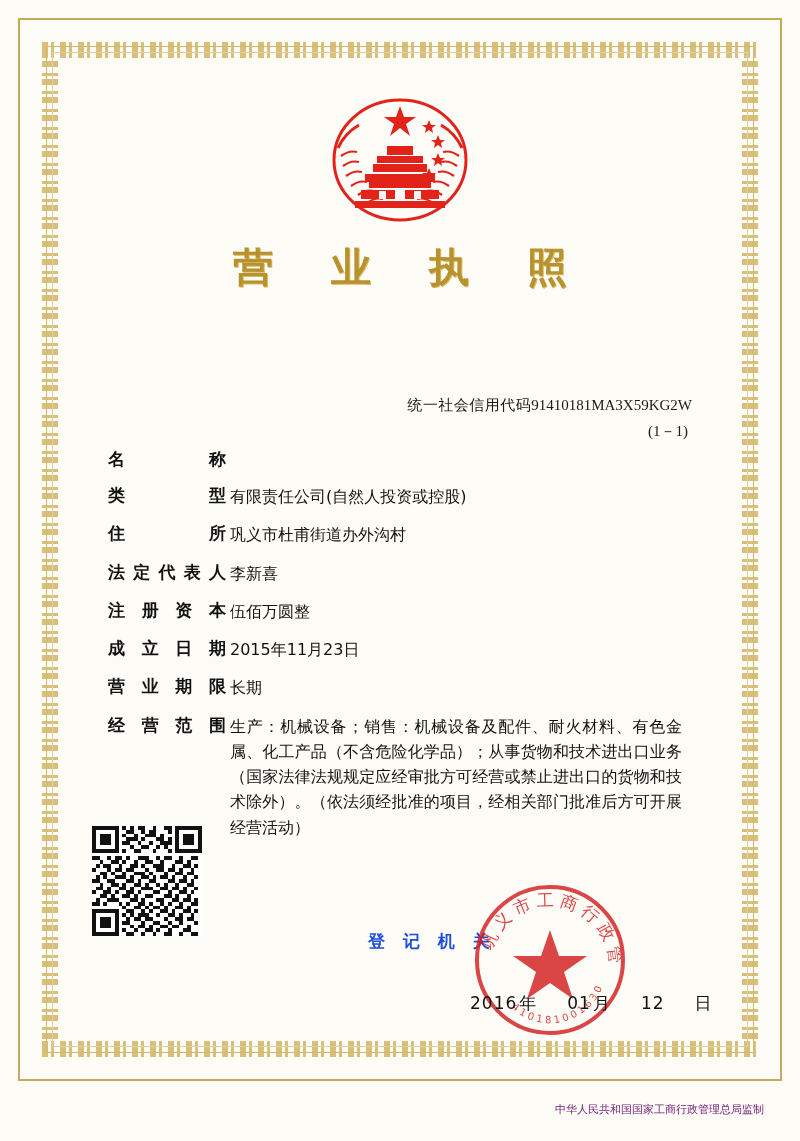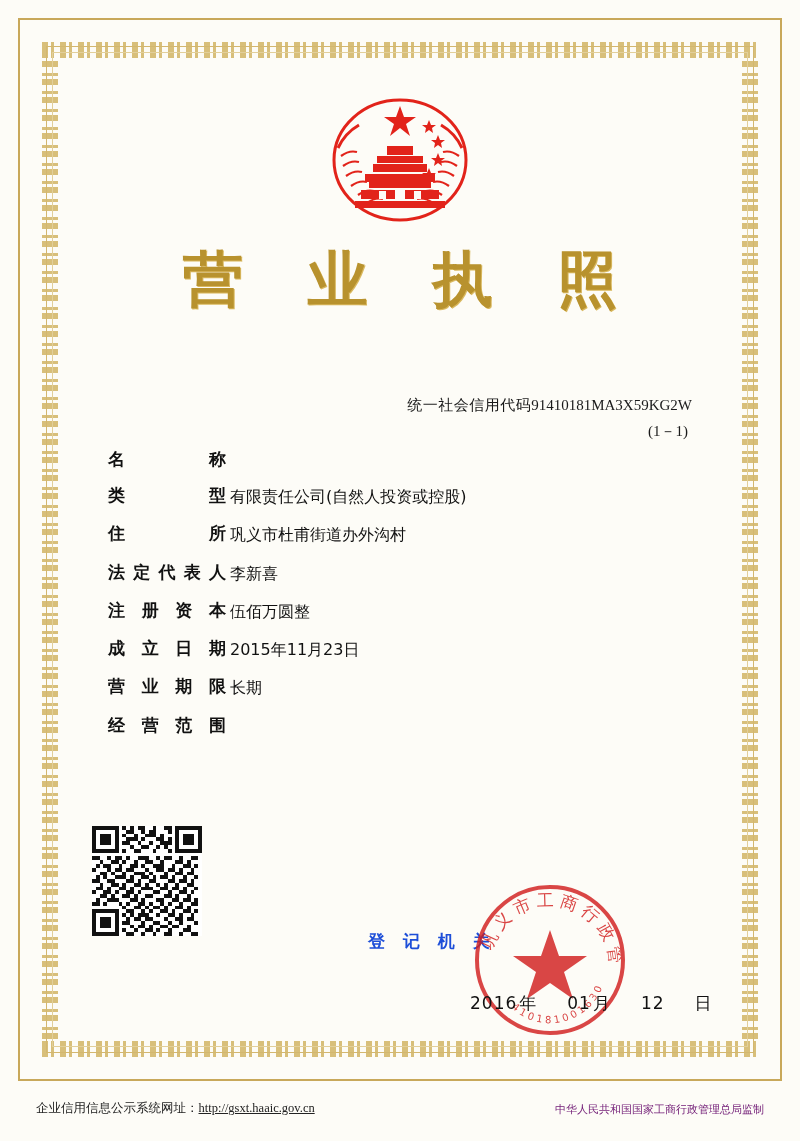--- a/index.html
+++ b/index.html
@@ -69,21 +69,21 @@
     height: 150px;
   }
 
   
   .title {
     position: absolute;
     top: 240px;
     left: 0;
     width: 100%;
     text-align: center;
-    font-size: 60px;
+    font-size: 40px;
     letter-spacing: 22px;
     text-indent: 22px;
     font-weight: bold;
     color: #b8922e;
     font-family: "DejaVu Serif", "Liberation Serif", serif;
     text-shadow: 1px 1px 0 #d9b85f;
   }
   .subtitle {
     position: absolute;
     top: 348px;
@@ -342,20 +342,21 @@
       <div class="field-value">长期</div>
     </div>
 
     <div class="field-row">
       <div class="field-label">
         <span>经</span>
         <span>营</span>
         <span>范</span>
         <span>围</span>
       </div>
+      <div class="field-value multiline">生产：机械设备；销售：机械设备及配件、耐火材料、有色金属、化工产品（不含危险化学品）；从事货物和技术进出口业务（国家法律法规规定应经审批方可经营或禁止进出口的货物和技术除外）。（依法须经批准的项目，经相关部门批准后方可开展经营活动）</div>
     </div>
 
   </div>
 
   <div class="qr">
     <svg viewBox="0 0 29 29" width="110" height="110" shape-rendering="crispEdges">
       <rect width="29" height="29" fill="#ffffff"></rect>
       <g fill="#111111">
         <path d="M0 0h7v7h-7z M1 1h5v5h-5z" fill="#111"></path>
         <rect x="1" y="1" width="5" height="5" fill="#fff"></rect>
@@ -578,18 +579,15 @@
       <text font-size="10" fill="#d21f1f" font-family="'DejaVu Sans','Liberation Sans',sans-serif" letter-spacing="3">
         <textPath href="#sealArcBottom" startOffset="18%">4101810016305</textPath>
       </text>
     </svg>
   </div>
 
   <div class="date-line">
     <span>2016</span><span>年</span><span class="gap"></span><span>01</span><span>月</span><span class="gap"></span><span>12</span><span class="gap"></span><span>日</span>
   </div>
 
-  <div class="footer-left">
-    <span>企业信用信息公示系统网址：</span><span class="url">http://gsxt.haaic.gov.cn</span>
-  </div>
   <div class="footer-right">中华人民共和国国家工商行政管理总局监制</div>
 
 </div>
 
 </body></html>

